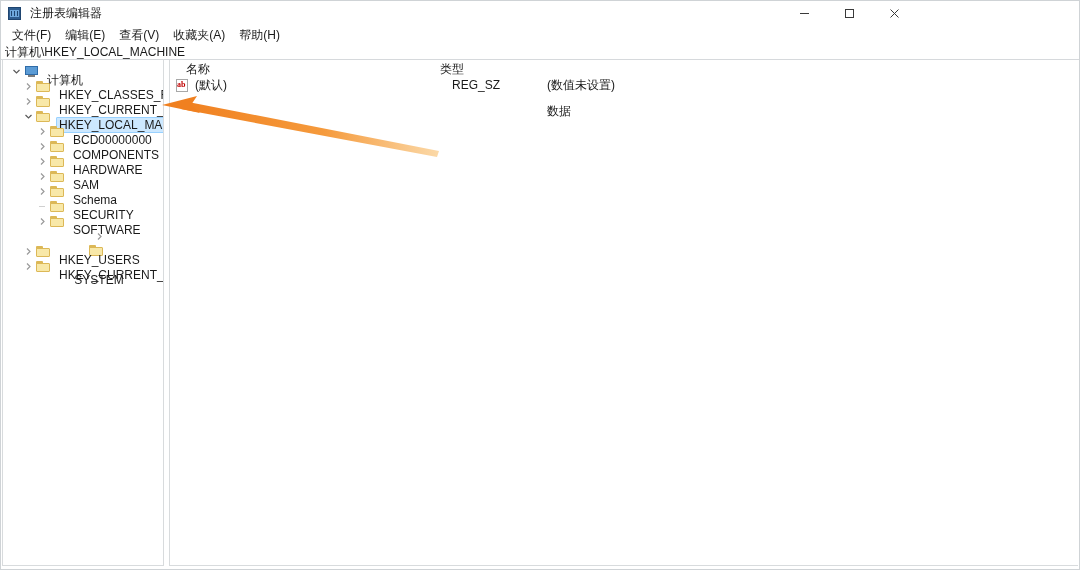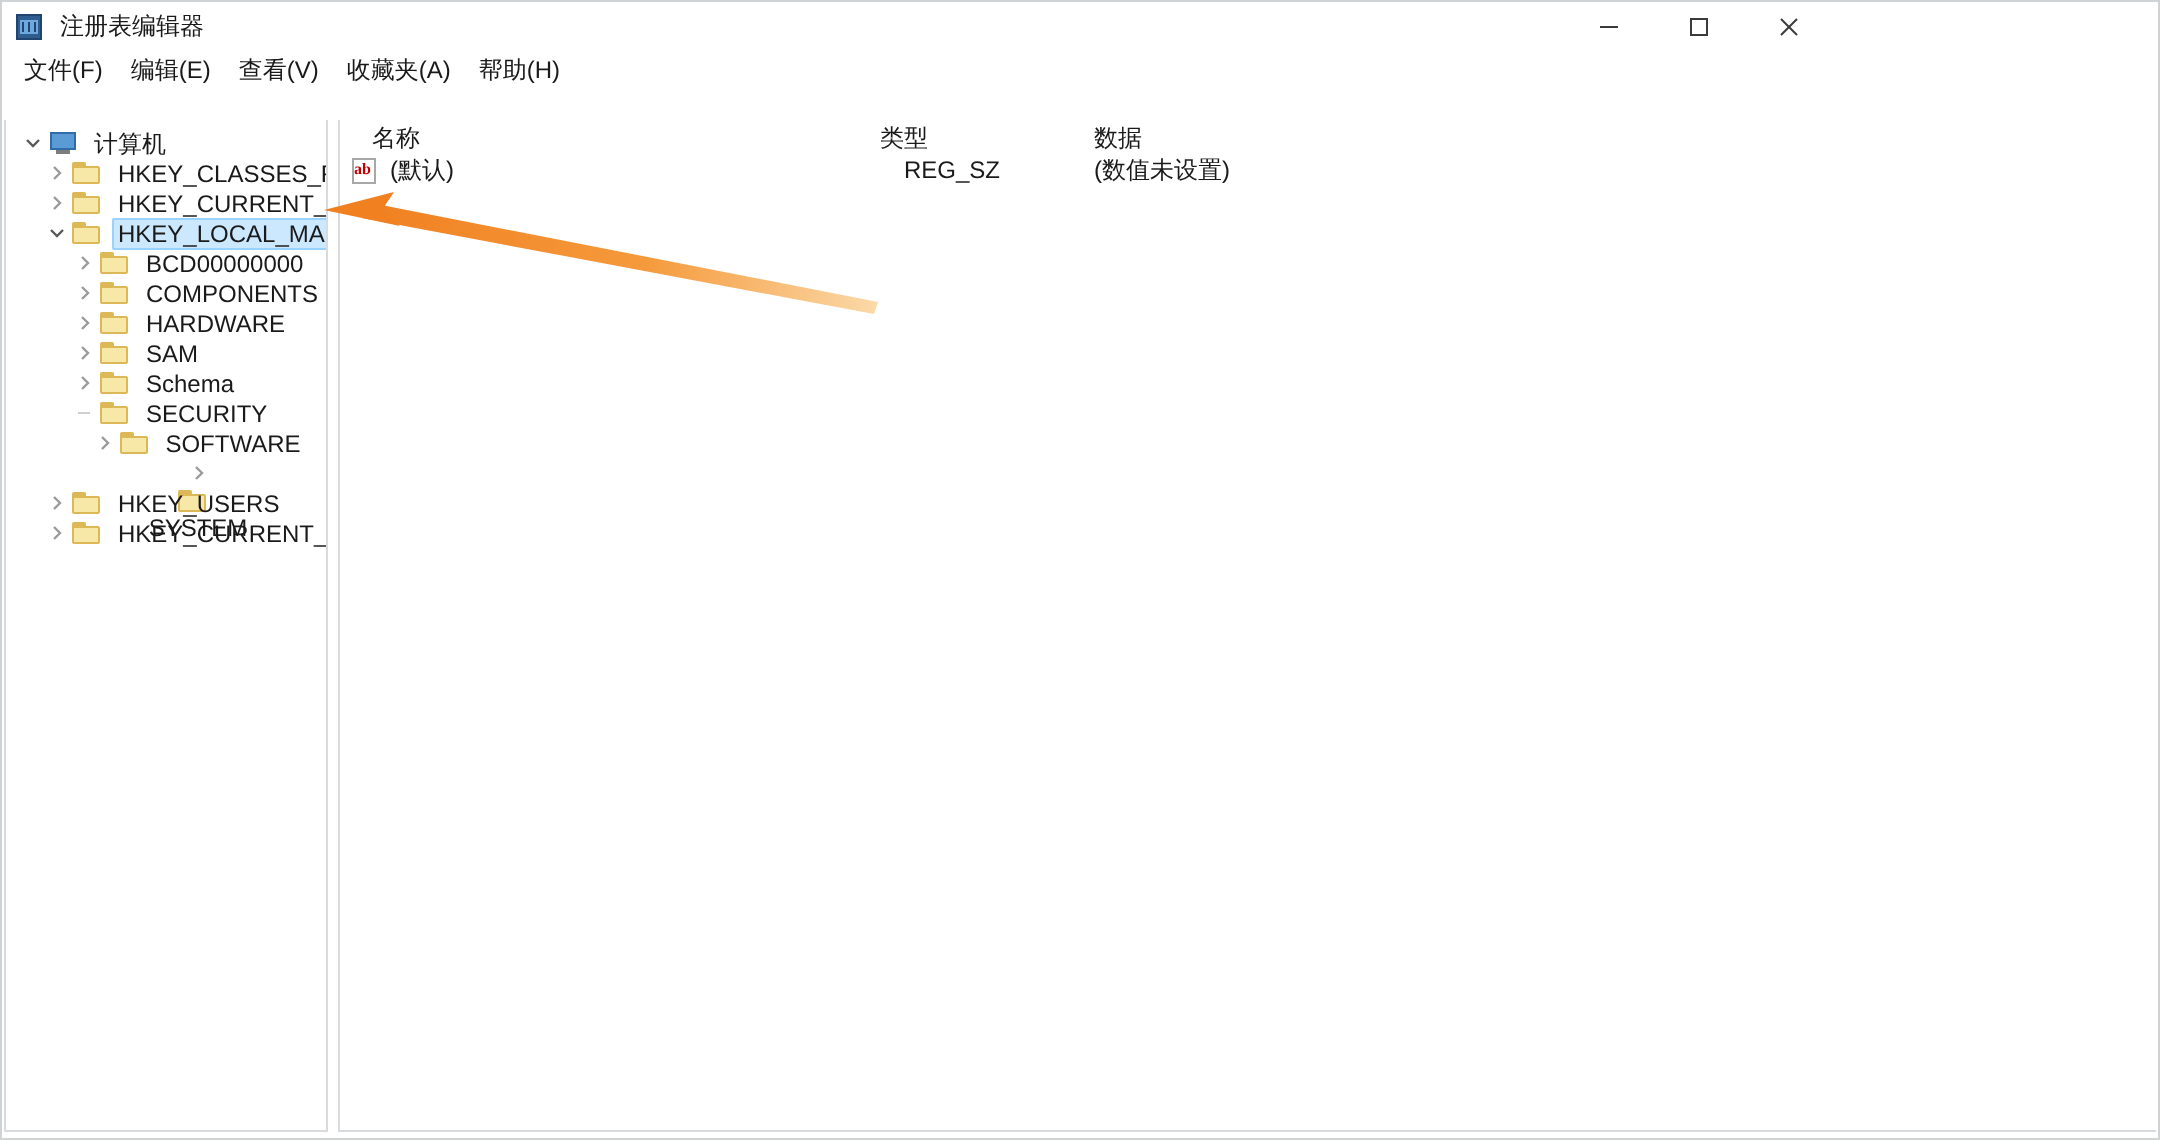--- a/index.html
+++ b/index.html
@@ -222,20 +222,21 @@
     position: absolute;
     left: 4px; top: 10px;
     width: 7px; height: 2px;
     background: #7d7d7d;
   }
   .tree-label {
     font-size: 12px;
     color: #1a1a1a;
     line-height: 14px;
     padding: 0 3px;
+    margin-top: 16px;
   }
   .tree-row.selected .tree-label {
     background: #cce8ff;
     border: 1px solid #99d1ff;
     padding: 0 2px;
     border-radius: 1px;
   }
 
   
   .list-header {
@@ -246,21 +247,21 @@
   .col-head {
     position: absolute;
     top: 2px;
     font-size: 12px;
     color: #1a1a1a;
     line-height: 14px;
     white-space: nowrap;
   }
   .col-name { left: 6px; margin-left: 10px; }
   .col-type { left: 270px; }
-  .col-data { left: 377px; }
+  .col-data { left: 377px; margin-top: 42px; }
 
   .list-row {
     position: relative;
     height: 17px;
   }
   .cell {
     position: absolute;
     top: 1px;
     font-size: 12px;
     color: #1a1a1a;
@@ -339,20 +340,23 @@
   </div>
 
   <div class="menubar">
     <div class="menu-item">文件(F)</div>
     <div class="menu-item">编辑(E)</div>
     <div class="menu-item">查看(V)</div>
     <div class="menu-item">收藏夹(A)</div>
     <div class="menu-item">帮助(H)</div>
   </div>
 
+  <div class="addressbar">
+    <div class="address-text">计算机\HKEY_LOCAL_MACHINE</div>
+  </div>
 
   <div class="content">
 
     <div class="pane-left">
       <div class="tree" id="tree-root">
           <div class="tree-row" style="padding-left: 6px;">
             <div class="tw">
               <svg width="9" height="9" viewBox="0 0 9 9">
                 <polyline points="1.5,3 4.5,6 7.5,3" fill="none" stroke="#5a5a5a" stroke-width="1.2"></polyline>
               </svg>
@@ -464,21 +468,21 @@
               <svg width="9" height="9" viewBox="0 0 9 9">
                 <line x1="1" y1="4.5" x2="7" y2="4.5" stroke="#d0d0d0" stroke-width="1"></line>
               </svg>
             </div>
             <div class="folder">
               <div class="tab"></div>
               <div class="body"></div>
             </div>
             <span class="tree-label">SECURITY</span>
           </div>
-          <div class="tree-row" style="padding-left: 32px; justify-content: center;">
+          <div class="tree-row" style="padding-left: 32px;">
             <div class="tw">
               <svg width="9" height="9" viewBox="0 0 9 9">
                 <polyline points="3,1.5 6,4.5 3,7.5" fill="none" stroke="#9a9a9a" stroke-width="1.2"></polyline>
               </svg>
             </div>
             <div class="folder">
               <div class="tab"></div>
               <div class="body"></div>
             </div>
             <span class="tree-label">SOFTWARE</span>

